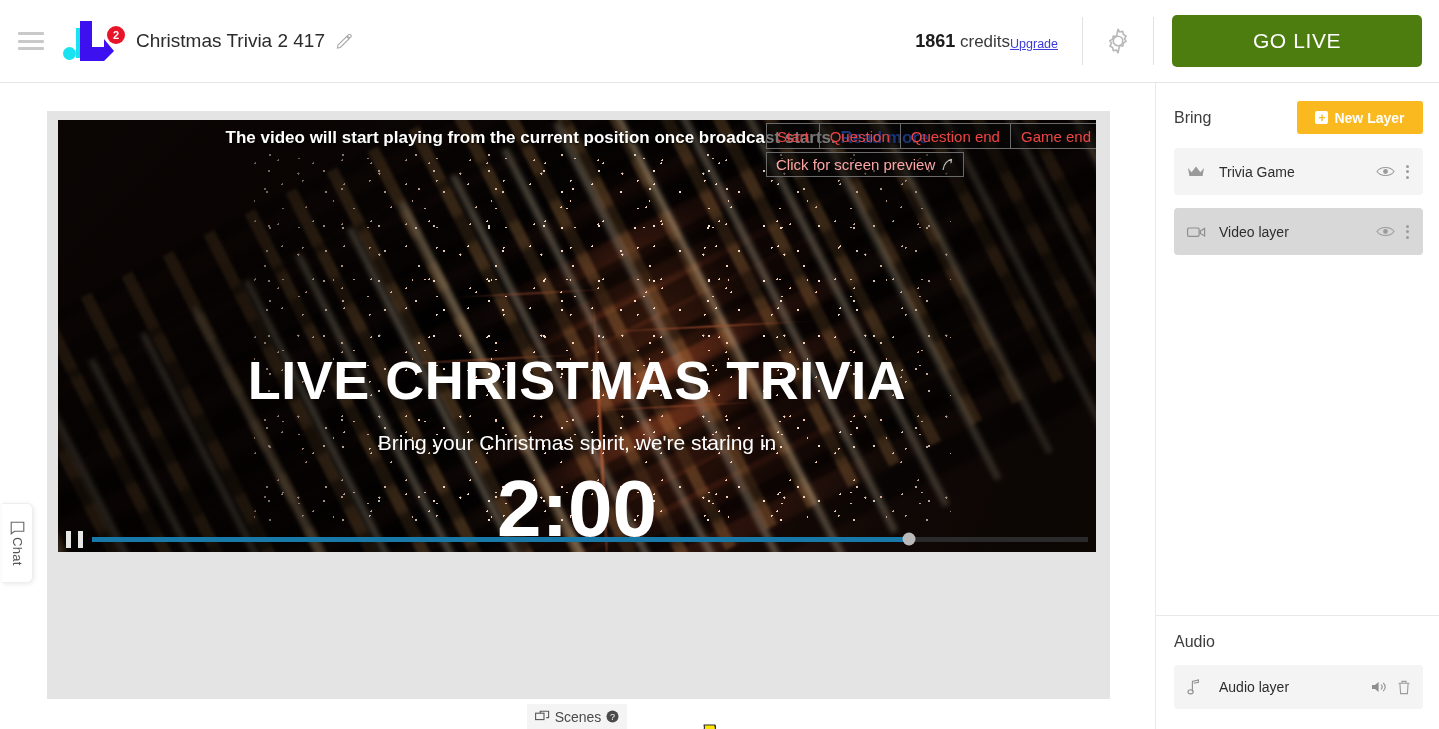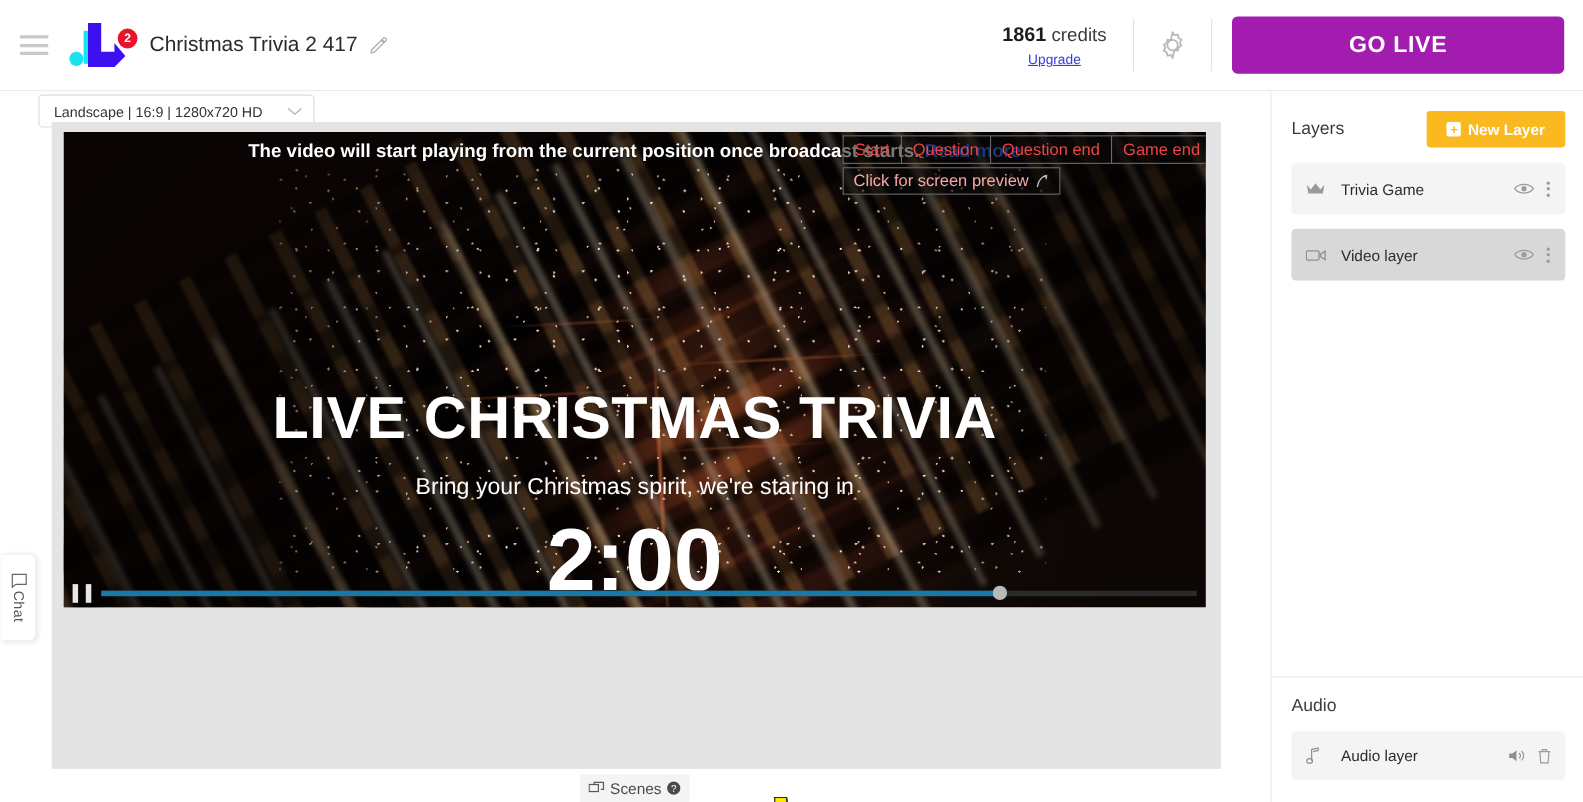--- a/index.html
+++ b/index.html
@@ -53,39 +53,39 @@
     font-size: 19px; color: #2b2b2b; margin-left: 14px;
     white-space: nowrap;
   }
   .pencil-icon { margin-left: 11px; cursor: pointer; display: inline-flex; vertical-align: middle; }
 
   .header-right {
     margin-left: auto; display: flex; align-items: center; height: 100%;
   }
   .credits-block {
     text-align: center; padding: 0 24px;
-    display: flex; flex-direction: column; align-items: center; justify-content: center;
+    display: flex; flex-direction: row; align-items: center; justify-content: center;
   }
   .credits-line { font-size: 17px; color: #3a3a3a; white-space: nowrap; }
   .credits-line b { font-weight: bold; font-size: 18px; color: #1c1c1c; }
   .upgrade-link {
     font-size: 12.5px; color: #3a3bd8; text-decoration: underline;
     cursor: pointer; margin-top: 5px;
   }
   .hdr-divider { width: 1px; height: 48px; background: #e2e2e2; }
   .gear-btn {
     width: 70px; height: 100%; display: flex; align-items: center; justify-content: center;
     cursor: pointer;
   }
   .golive-btn {
-    width: 302px; height: 52px; margin: 0 17px 0 18px;
-    background: #a21caf; color: #fff;
+    width: 250px; height: 52px; margin: 0 17px 0 18px;
+    background: #4d7c0f; color: #fff;
     border: none; border-radius: 5px;
     font-family: "Liberation Sans", sans-serif;
-    font-size: 21px; font-weight: bold; letter-spacing: 0.6px;
+    font-size: 21px; font-weight: normal; letter-spacing: 0.6px;
     cursor: pointer;
   }
 
   
   .workspace {
     position: absolute; top: 83px; left: 0;
     width: 1155px; height: 646px;
     background: #ffffff;
   }
   .toolbar-row {
@@ -388,30 +388,20 @@
     </div>
 
     <div class="hdr-divider"></div>
 
     <button class="golive-btn">GO LIVE</button>
   </div>
 </div>
 
 <div class="workspace">
 
-  <div class="toolbar-row">
-    <div class="ratio-select">
-      <span>Landscape | 16:9 | 1280x720 HD</span>
-      <span class="chev">
-        <svg width="14" height="9" viewBox="0 0 14 9">
-            <path d="M1 1.5 L7 7 L13 1.5" fill="none" stroke="#bdbdbd" stroke-width="1.3"></path>
-          </svg>
-      </span>
-    </div>
-  </div>
 
   <div class="stage-outer">
     <div class="video-canvas">
 
       <div class="bg-base"></div>
       <div class="bg-windows"></div>
       <div class="bg-windows2"></div>
       <div class="bg-branches"></div>
       <div class="bg-tree"></div>
       <div class="bg-mask-right"></div>
@@ -484,21 +474,21 @@
         <path d="M1.2 1.2 H13.8 V10.2 H4.4 L1.2 12.8 Z" fill="none" stroke="#666" stroke-width="1.1"></path>
       </svg>
     </span>
     <span class="chat-tab-label">Chat</span>
   </div>
 </div>
 
 <div class="rpanel">
 
   <div class="rp-head">
-    <span class="rp-title">Layers</span>
+    <span class="rp-title">Bring</span>
     <button class="newlayer-btn">
       <span class="plus-box">+</span>
       <span>New Layer</span>
     </button>
   </div>
 
   <div class="layer-list">
 
     <div class="layer-row unsel">
       <span class="layer-icn">

